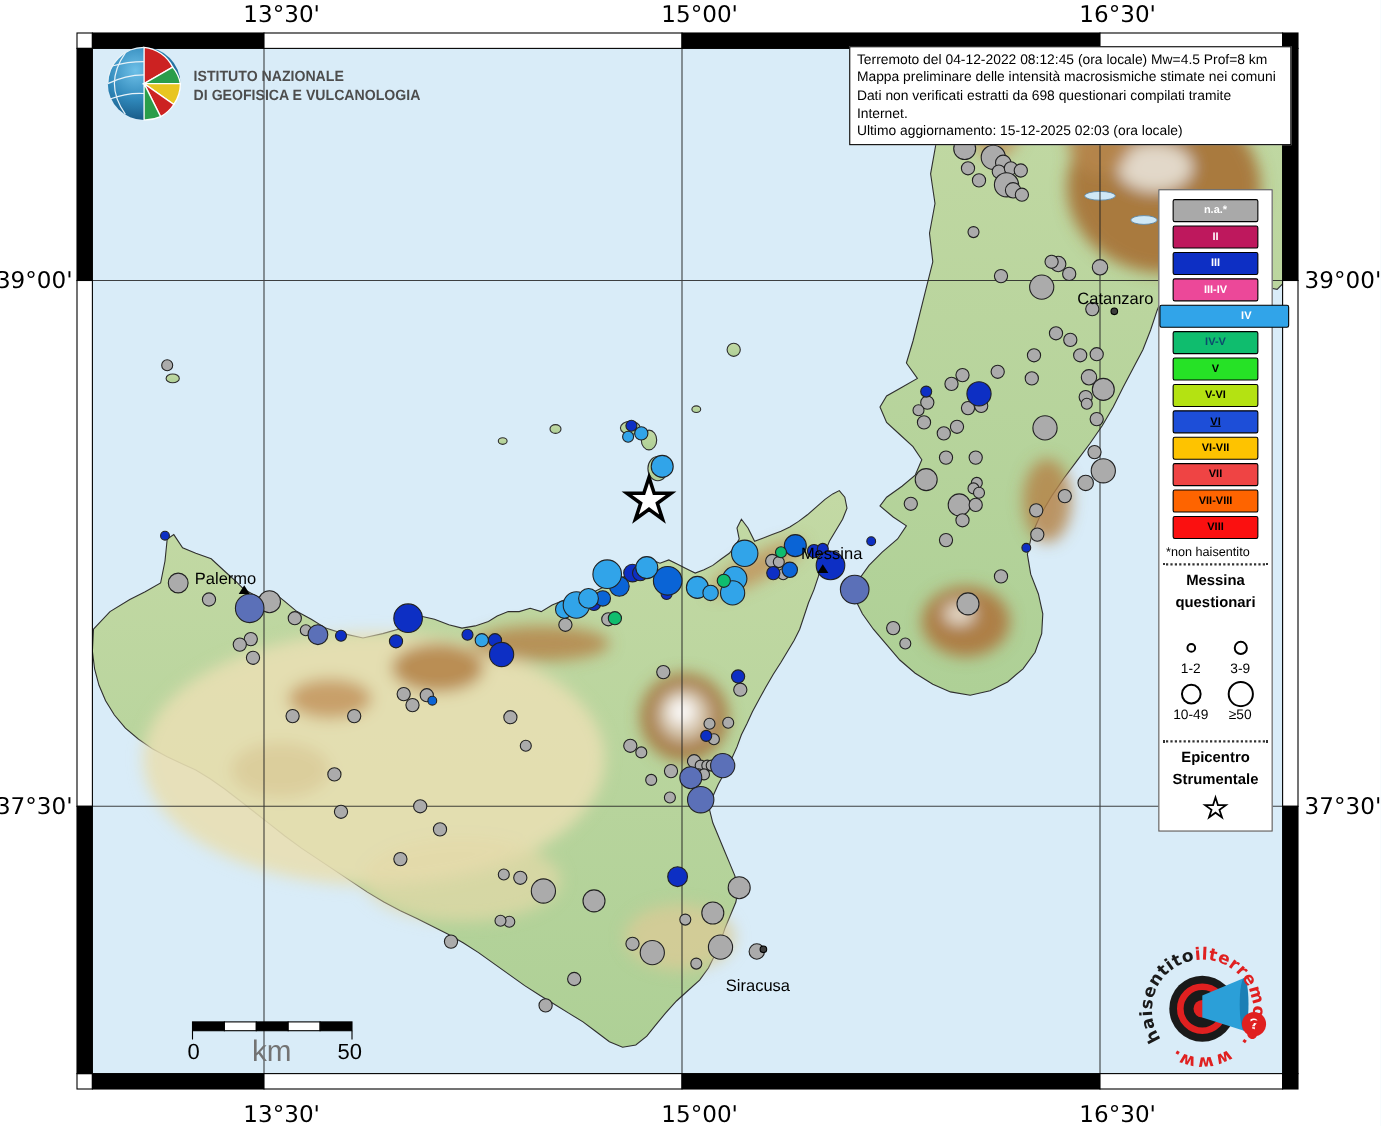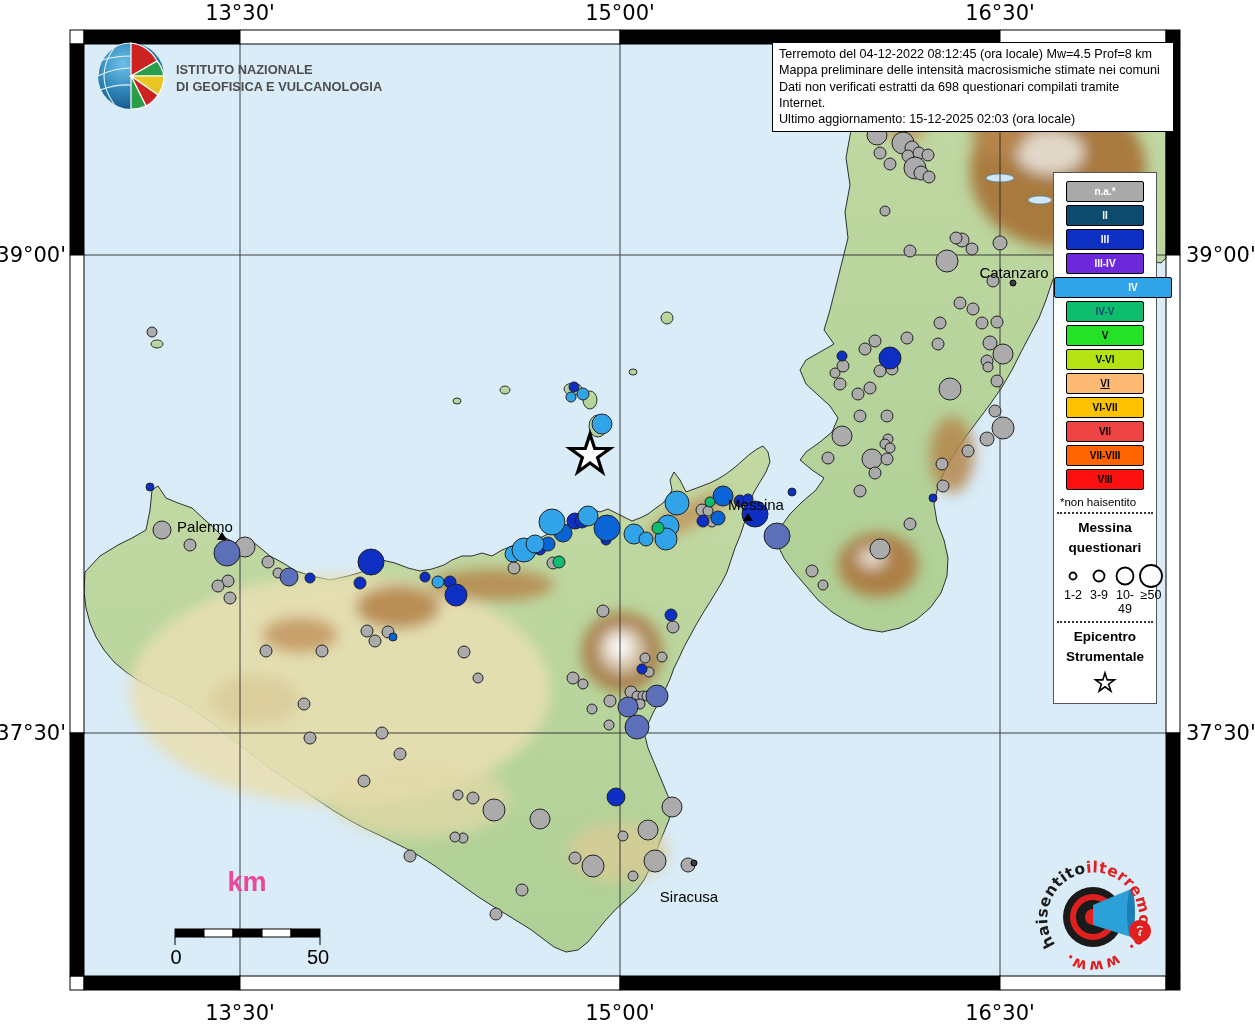--- a/index.html
+++ b/index.html
@@ -1,46 +1,46 @@
 <!DOCTYPE html>
 <html><head>
 <meta charset="utf-8">
 <style>
   html,body{margin:0;padding:0;background:#ffffff;}
   .stage{position:relative;width:1255px;height:1024px;background:#fff;
          font-family:"Liberation Sans","DejaVu Sans",sans-serif;overflow:hidden;}
   svg.mapsvg{position:absolute;left:0;top:0;}
   .axis-label{position:absolute;font-size:21px;color:#000;white-space:nowrap;
               font-family:"DejaVu Sans",sans-serif;}
-  .axis-top,.axis-bottom{transform:translate(-50%,-50%);}
+  .axis-top,.axis-bottom{transform:translate(-50%,-50%);margin-left:16px;}
   .axis-left{transform:translate(-100%,-50%);}
   .axis-right{transform:translate(0,-50%);}
   .infobox{position:absolute;left:772px;top:42px;width:388px;background:#fff;
            border:1px solid #000;padding:3px 6px;font-size:12.6px;line-height:1.3;
            color:#000;z-index:5;}
   .ingv-text{position:absolute;left:176px;top:62px;color:#4d4d4d;font-weight:bold;
              font-size:13.5px;line-height:1.25;letter-spacing:0px;transform:scaleX(.95);
              transform-origin:left top;white-space:nowrap;z-index:4;}
   .legend{position:absolute;left:1053px;top:172px;width:102px;background:#fff;
           border:1px solid #555;z-index:6;padding:5px 0 8px 0;}
   .legend-title{font-weight:bold;font-size:13.5px;text-align:center;line-height:1.25;color:#000;}
   .chip{width:76px;height:19px;margin:3px auto 0 auto;border:1.6px solid #000;
         border-radius:2px;font-weight:bold;font-size:10px;text-align:center;
         line-height:19px;color:#000;}
   .legend-note{font-size:11.5px;margin:6px 4px 4px 6px;color:#000;}
   .legend-sep{border:none;border-top:2px dotted #333;margin:4px 3px;}
   .legend-sub{font-weight:bold;font-size:13.5px;text-align:center;line-height:1.5;color:#000;}
-  .quest-grid{display:grid;grid-template-columns:1fr 1fr 1fr 1fr;margin:2px 6px;text-align:center;}
+  .quest-grid{display:grid;grid-template-columns:1fr 1fr;margin:15px 6px;text-align:center;}
   .quest-cell{font-size:12.5px;color:#000;padding:1px 0;}
   .quest-cell svg{display:block;margin:2px auto 0 auto;}
   .epi-star{display:block;margin:2px auto 0 auto;}
   .city-label{position:absolute;transform:translate(-50%,-50%);font-size:15px;color:#000;
               white-space:nowrap;z-index:3;}
-  .scalebar-km{position:absolute;left:247px;top:867px;transform:translateX(-50%);
-               font-size:27px;color:#ec4899;z-index:3;font-weight:bold;}
+  .scalebar-km{position:absolute;left:247px;top:941px;transform:translateX(-50%);
+               font-size:27px;color:#737373;z-index:3;}
   .scalebar-num{position:absolute;font-size:20px;color:#000;transform:translateX(-50%);z-index:3;}
 </style>
 </head>
 <body>
 
 <div class="stage">
 
   <svg class="mapsvg" width="1255" height="1024" viewBox="0 0 1255 1024">
     <defs>
       <clipPath id="mapclip">
@@ -399,28 +399,28 @@
   <div id="city-layer">
       <div class="city-label" style="left: 205px; top: 526px;">Palermo</div>
       <div class="city-label" style="left: 756px; top: 504px;">Messina</div>
       <div class="city-label" style="left: 1014px; top: 272px;">Catanzaro</div>
       <div class="city-label" style="left: 689px; top: 852px; margin-top: 44px;">Siracusa</div>
     </div>
 
   <div class="legend">
     <div id="legend-chips">
         <div class="chip" style="background: rgb(169, 169, 169); color: rgb(255, 255, 255);">n.a.*</div>
-        <div class="chip" style="background: #0c4a6e; color: rgb(255, 255, 255);">II</div>
+        <div class="chip" style="background: #be185d; color: rgb(255, 255, 255);">II</div>
         <div class="chip" style="background: rgb(13, 47, 196); color: rgb(255, 255, 255);">III</div>
-        <div class="chip" style="background: #6d28d9; color: rgb(255, 255, 255);">III-IV</div>
+        <div class="chip" style="background: #ec4899; color: rgb(255, 255, 255);">III-IV</div>
         <div class="chip" style="background: rgb(49, 164, 233); color: rgb(255, 255, 255); padding-left: 40px;">IV</div>
         <div class="chip" style="background: rgb(15, 189, 110); color: #0c4a6e;">IV-V</div>
         <div class="chip" style="background: rgb(38, 226, 38); color: rgb(0, 0, 0);">V</div>
         <div class="chip" style="background: rgb(180, 226, 18); color: rgb(0, 0, 0);">V-VI</div>
-        <div class="chip" style="background: #fdba74; color: rgb(0, 0, 0); text-decoration: underline;">VI</div>
+        <div class="chip" style="background: #1d4ed8; color: rgb(0, 0, 0); text-decoration: underline;">VI</div>
         <div class="chip" style="background: rgb(254, 195, 0); color: rgb(0, 0, 0);">VI-VII</div>
         <div class="chip" style="background: #ef4444; color: rgb(0, 0, 0);">VII</div>
         <div class="chip" style="background: rgb(254, 100, 0); color: rgb(0, 0, 0);">VII-VIII</div>
         <div class="chip" style="background: rgb(251, 16, 16); color: rgb(0, 0, 0);">VIII</div>
       </div>
     <div class="legend-note">*non haisentito</div>
     <hr class="legend-sep">
     <div class="legend-sub" id="quest-title">
         <div>Messina</div>
         <div>questionari</div>

